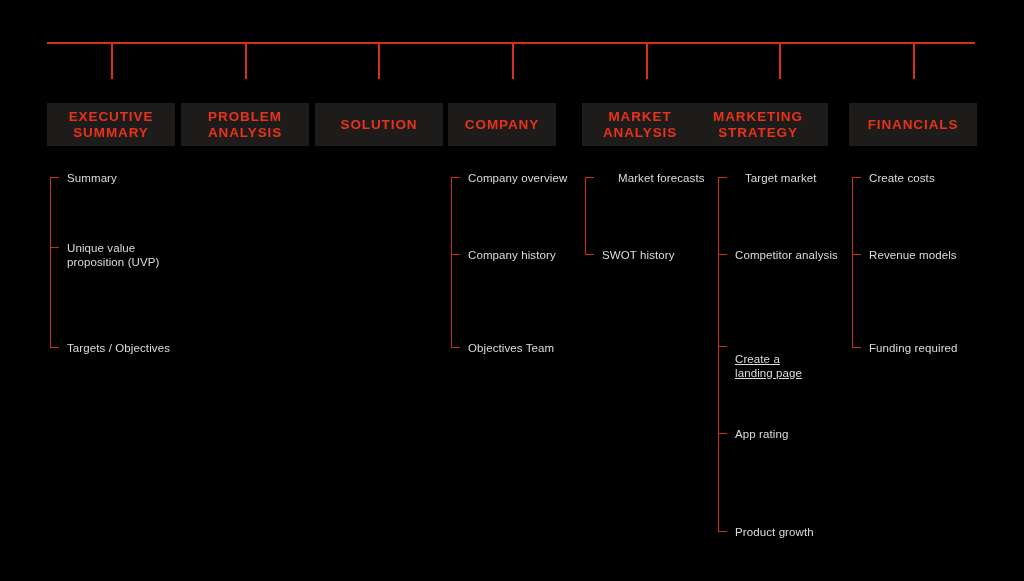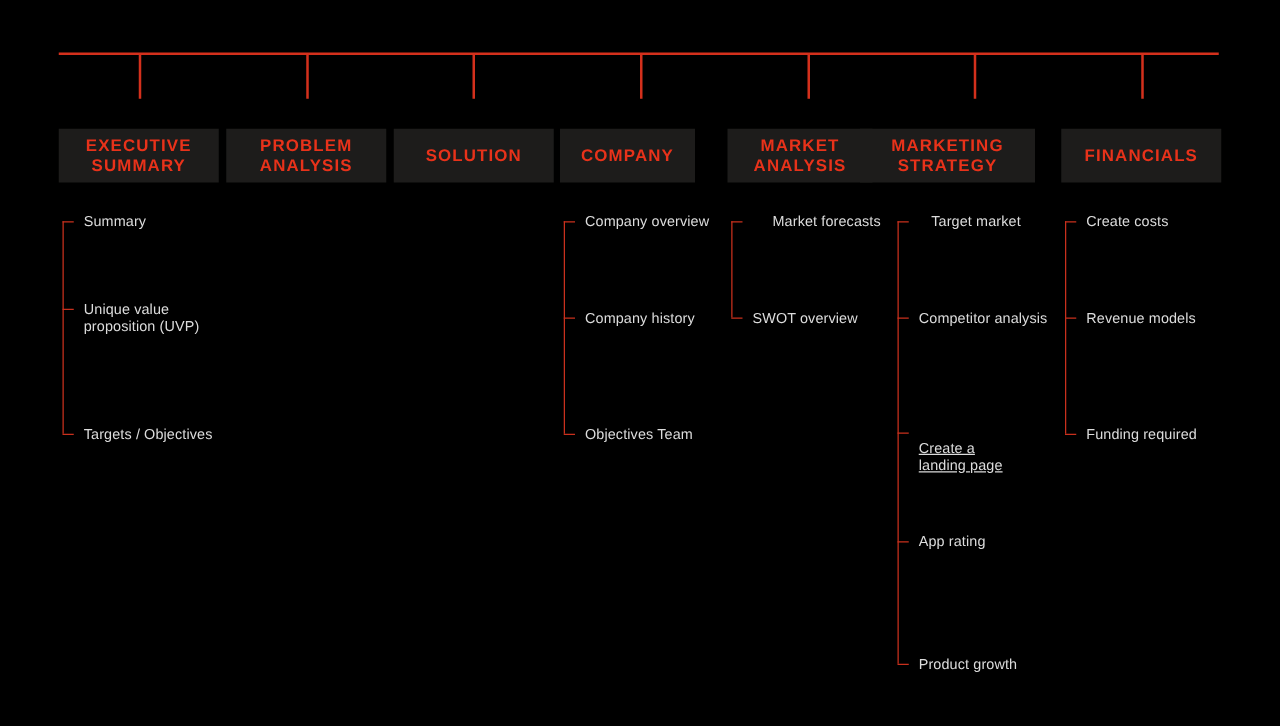--- a/index.html
+++ b/index.html
@@ -152,21 +152,21 @@
     </div>
   <div id="items-layer">
       <div class="sub-label" style="left: 67px; top: 172px;">Summary</div>
       <div class="sub-label" style="left: 67px; top: 242px;">Unique value
 proposition (UVP)</div>
       <div class="sub-label" style="left: 67px; top: 342px;">Targets / Objectives</div>
       <div class="sub-label" style="left: 468px; top: 172px;">Company overview</div>
       <div class="sub-label" style="left: 468px; top: 249px;">Company history</div>
       <div class="sub-label" style="left: 468px; top: 342px;">Objectives Team</div>
       <div class="sub-label" style="left: 602px; top: 172px; margin-left: 16px;">Market forecasts</div>
-      <div class="sub-label" style="left: 602px; top: 249px;">SWOT overview</div>
+      <div class="sub-label" style="left: 602px; top: 249px;">SWOT history</div>
       <div class="sub-label" style="left: 735px; top: 172px; margin-left: 10px;">Target market</div>
       <div class="sub-label" style="left: 735px; top: 249px;">Competitor analysis</div>
       <div class="sub-label" style="left: 735px; top: 353px; text-decoration: underline;">Create a
 landing page</div>
       <div class="sub-label" style="left: 735px; top: 428px;">App rating</div>
       <div class="sub-label" style="left: 735px; top: 526px;">Product growth</div>
       <div class="sub-label" style="left: 869px; top: 172px;">Create costs</div>
       <div class="sub-label" style="left: 869px; top: 249px;">Revenue models</div>
       <div class="sub-label" style="left: 869px; top: 342px; text-align: right;">Funding required</div>
     </div>

